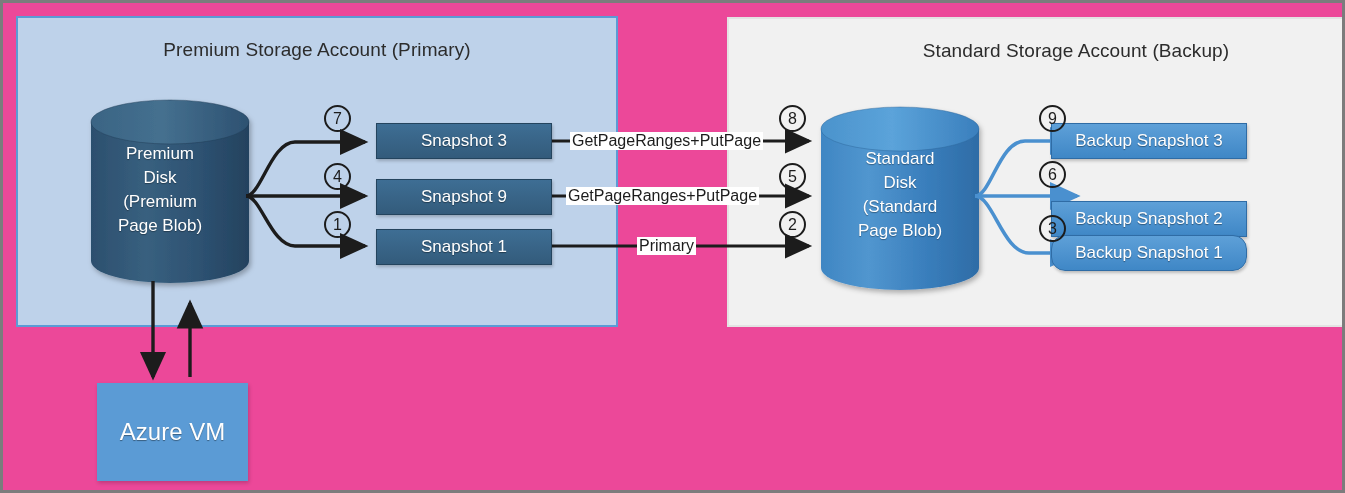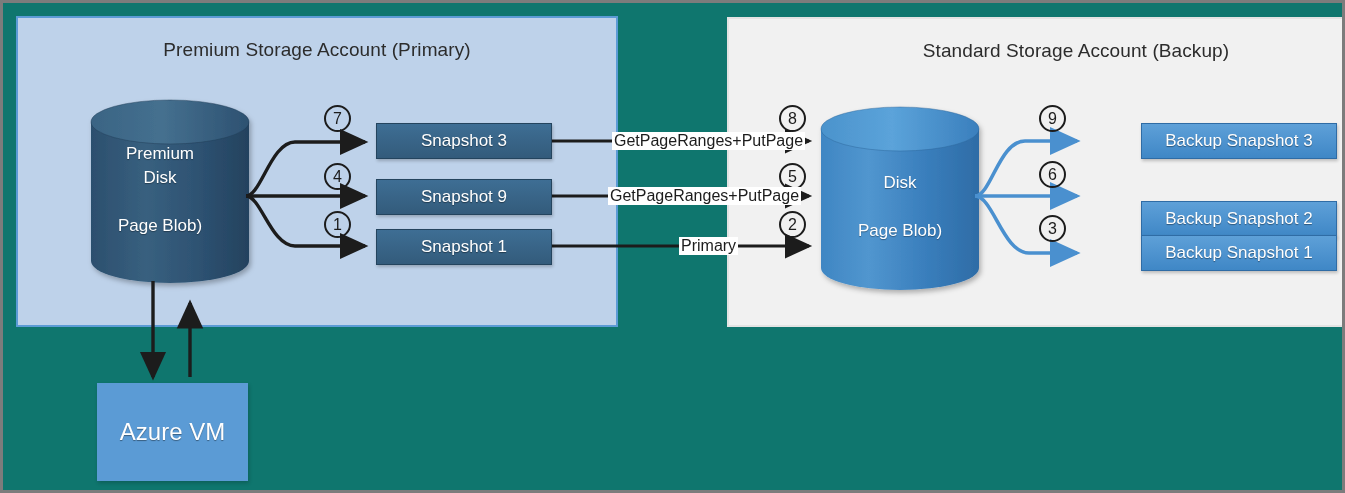--- a/index.html
+++ b/index.html
@@ -7,21 +7,21 @@
     padding: 0;
     background: #ffffff;
   }
   body {
     font-family: "Liberation Sans", sans-serif;
   }
   #canvas {
     position: relative;
     width: 1345px;
     height: 493px;
-    background: #0f766e;
+    background: #ec4899;
     box-sizing: border-box;
     border: 3px solid #7c7c7c;
     overflow: hidden;
   }
   .svg-layer {
     position: absolute;
     left: 0;
     top: 0;
     width: 1345px;
     height: 493px;
@@ -98,29 +98,29 @@
     width: 176px;
     height: 36px;
     left: 373px;
   }
   .box-backup {
     background: linear-gradient(to bottom, #5ea0d8 0%, #3f87c6 100%);
     border: 1px solid #2f6ca5;
     box-shadow: 1px 2px 3px rgba(0,0,0,0.22);
     width: 196px;
     height: 36px;
-    left: 1138px;
+    left: 1048px;
     text-align: right;
   }
   .row-top    { top: 120px; }
   .row-mid    { top: 176px; }
   .row-bot    { top: 226px; }
   .brow-top   { top: 120px; }
   .brow-mid   { top: 174px; margin-top: 24px; }
-  .brow-bot   { top: 232px; }
+  .brow-bot   { top: 232px; border-radius: 14px; }
 
   .box-vm {
     left: 94px;
     top: 380px;
     width: 151px;
     height: 98px;
     background: #5b9bd5;
     border: none;
     box-shadow: 1px 2px 4px rgba(0,0,0,0.2);
     font-size: 24px;
@@ -143,21 +143,20 @@
   }
   
   .edge-label {
     position: absolute;
     font-size: 16px;
     color: #1c1c1c;
     background: #ffffff;
     padding: 0 2px;
     white-space: nowrap;
     line-height: 18px;
-    margin-left: 42px;
   }
 </style>
 </head>
 <body>
 
 <div id="canvas">
 
   <div class="panel panel-primary">
     <div class="panel-title">Premium Storage Account (Primary)</div>
   </div>
@@ -233,25 +232,28 @@
 
     <g fill="none" stroke="#1c1c1c" stroke-width="3.4">
       <path d="M150,278 L150,374" marker-end="url(#arrowBlack)"></path>
       <path d="M187,374 L187,300" marker-end="url(#arrowBlack)"></path>
     </g>
   </svg>
 
   <div class="cyl" id="premium-disk">
     <div class="cyl-label">Premium</div>
     <div class="cyl-label" style="top:66px">Disk</div>
+    <div class="cyl-label" style="top:90px">(Premium</div>
     <div class="cyl-label" style="top:114px">Page Blob)</div>
   </div>
 
   <div class="cyl" id="standard-disk">
+    <div class="cyl-label">Standard</div>
     <div class="cyl-label" style="top:64px">Disk</div>
+    <div class="cyl-label" style="top:88px">(Standard</div>
     <div class="cyl-label" style="top:112px">Page Blob)</div>
   </div>
 
   <div class="box box-snapshot row-top">Snapshot 3</div>
   <div class="box box-snapshot row-mid">Snapshot 9</div>
   <div class="box box-snapshot row-bot">Snapshot 1</div>
 
   <div class="box box-backup brow-top">Backup Snapshot 3</div>
   <div class="box box-backup brow-mid">Backup Snapshot 2</div>
   <div class="box box-backup brow-bot">Backup Snapshot 1</div>

